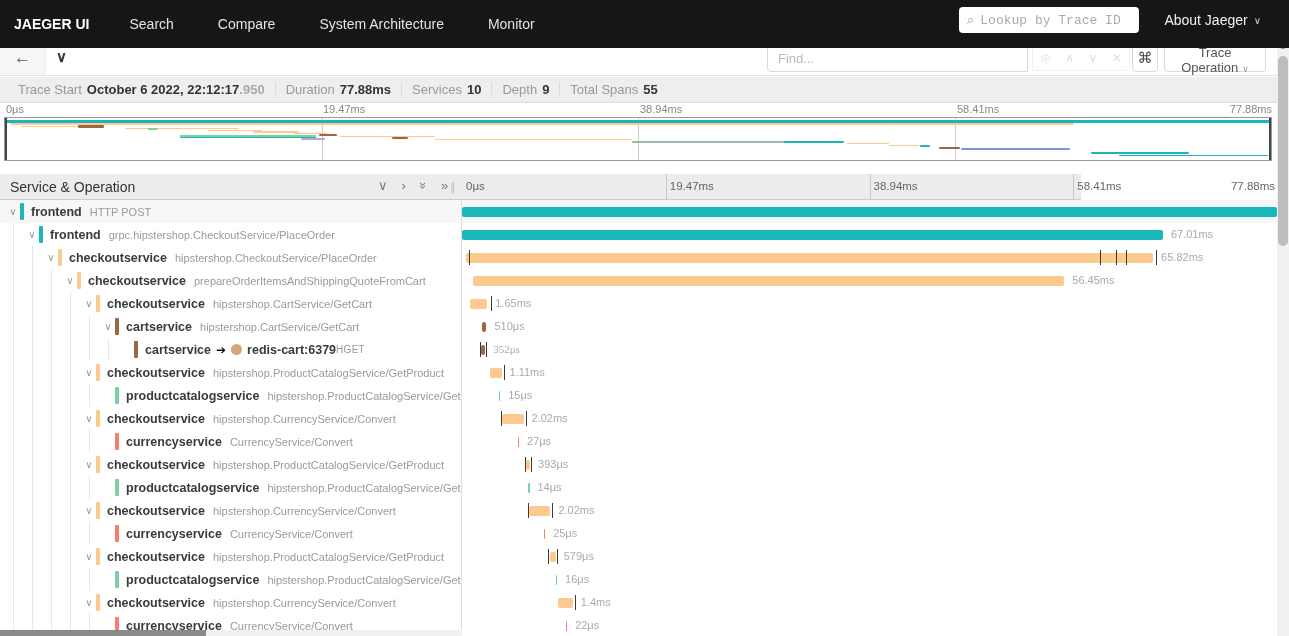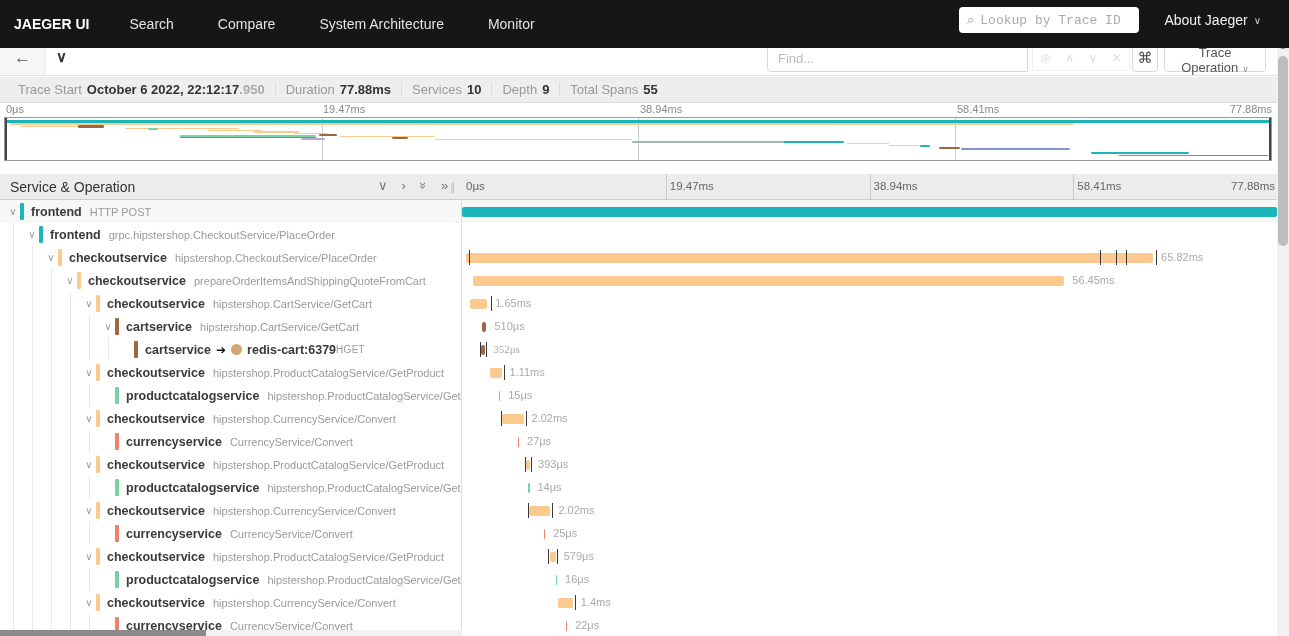--- a/index.html
+++ b/index.html
@@ -61,21 +61,21 @@
   
   #axis { position:absolute; left:4px; top:103px; width:1268px; height:14px; }
   .axis-label { position:absolute; top:0; font-size:11px; color:#888; }
   #minimap { position:absolute; left:4px; top:117px; width:1268px; height:44px;
     border:1px solid #999; background:#fff; }
   .mm-grid { position:absolute; top:0; bottom:0; width:1px; background:#ccc; }
   .mm-seg { position:absolute; border-radius:1px; }
   .mm-handle { position:absolute; top:0; bottom:0; width:2px; background:#444; cursor:ew-resize; }
 
   
-  #main-header { position:absolute; left:0; top:174px; width:1277px; height:26px;
+  #main-header { position:absolute; left:0; top:174px; width:1081px; height:26px;
     background:#ececec; border-bottom:1px solid #ccc; }
   #so-title { position:absolute; left:10px; top:5px; font-size:14px; color:#333; }
   #tree-controls { position:absolute; left:378px; top:4px; display:flex; gap:14px;
     color:#777; font-size:13px; }
   #tree-controls span { cursor:pointer; }
   .rot90 { display:inline-block; transform:rotate(90deg); }
   #grip { position:absolute; left:450px; top:7px; color:#bbb; font-size:11px;
     letter-spacing:1px; cursor:col-resize; }
   .th-tick { position:absolute; top:0; height:26px; border-left:1px solid #c8c8c8; }
   .th-label { position:absolute; top:6px; font-size:11.5px; color:#666; }
@@ -248,20 +248,24 @@
     <div class="row">
       <div class="tree-cell">
         <div class="guide" style="left: 13px;"></div>
         <div class="tw" style="left: 25px;">
           <span class="chev">∨</span>
           <span class="cbar" style="background: rgb(26, 182, 188);"></span>
           <span class="svc">frontend</span>
           <span class="op">grpc.hipstershop.CheckoutService/PlaceOrder</span>
         </div>
       </div>
+      <div class="bar-cell">
+        <div class="tbar" style="left: 0%; width: 86%; background: rgb(26, 182, 188);"></div>
+        <div class="dur" style="left: calc(86% + 8px);">67.01ms</div>
+      </div>
     </div>
     <div class="row">
       <div class="tree-cell">
         <div class="guide" style="left: 13px;"></div>
         <div class="guide" style="left: 32px;"></div>
         <div class="tw" style="left: 44px;">
           <span class="chev">∨</span>
           <span class="cbar" style="background: rgb(252, 201, 142);"></span>
           <span class="svc">checkoutservice</span>
           <span class="op">hipstershop.CheckoutService/PlaceOrder</span>

